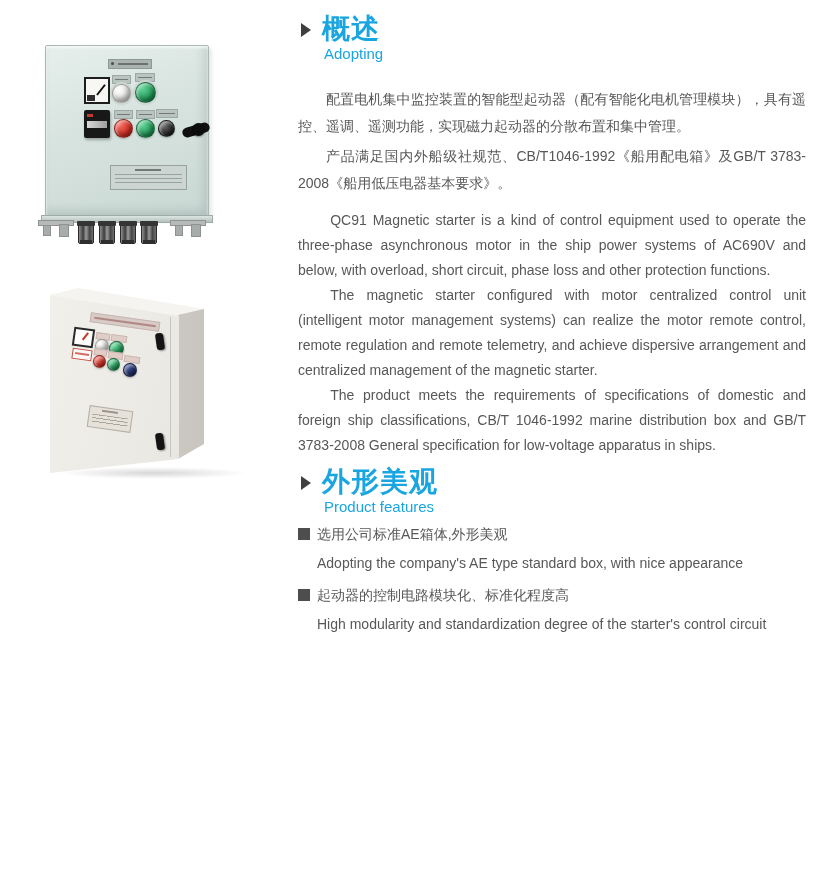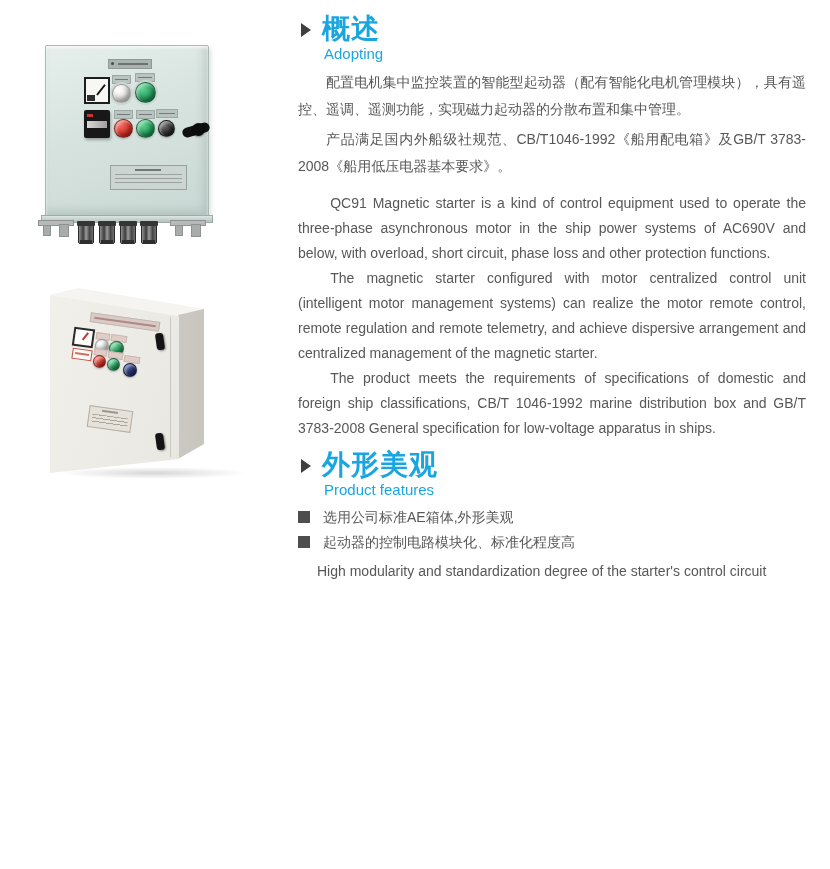--- a/index.html
+++ b/index.html
@@ -6,29 +6,29 @@
   .page{position:relative;width:830px;height:869px;background:#ffffff;overflow:hidden;
         font-family:"Liberation Sans", sans-serif;color:#595757;}
 
   
   .content{position:absolute;left:298px;top:14px;width:508px;}
   .sec-head{position:relative;padding-left:24px;margin:0;}
   .sec-head .tri{position:absolute;left:3px;top:9px;width:0;height:0;
       border-top:7px solid transparent;border-bottom:7px solid transparent;border-left:10px solid #3f3f3f;}
   .t-cn{margin:0;font-size:28px;line-height:30px;font-weight:600;color:#19a6e0;letter-spacing:1px;}
   .t-en{margin:1px 0 0 2px;font-size:15px;line-height:17px;font-weight:400;color:#19a6e0;}
-  .head-overview{margin-bottom:7px;}
+  .head-overview{margin-bottom:24px;}
   .head-features{margin-top:9px;margin-bottom:9px;}
 
   p.cn{margin:0 0 3px 0;font-size:14px;line-height:27px;text-indent:2em;text-align:justify;color:#595757;}
   .en-block{margin-top:11px;}
   p.en{margin:0;font-size:14px;line-height:25px;text-indent:2.3em;text-align:justify;color:#595757;}
 
   .feature{margin-bottom:4px;}
-  .f-cn{position:relative;padding-left:25px;font-size:14px;line-height:21px;color:#595757;}
+  .f-cn{position:relative;padding-left:19px;font-size:14px;line-height:21px;color:#595757;}
   .sq{position:absolute;left:0;top:4px;width:12px;height:12px;background:#4e4e4e;}
   .f-en{margin:5px 0 9px 19px;max-width:460px;font-size:14px;line-height:26px;color:#595757;}
 
   
   figure{margin:0;padding:0;}
   #cab1 div,#cab2 div{position:absolute;}
 
   #cab1{position:absolute;left:38px;top:38px;width:205px;height:215px;}
   .c1-box{left:7px;top:7px;width:162px;height:170px;border-radius:2px;
       background:linear-gradient(160deg,#e6efeb,#d7e3df 45%,#c9d8d4);
@@ -194,20 +194,21 @@
     <header class="sec-head head-features">
       <span class="tri"></span>
       <h1 class="t-cn">外形美观</h1>
       <h2 class="t-en">Product features</h2>
     </header>
 
     <div class="feature">
       <div class="f-cn">
         <span class="sq"></span><span>选用公司标准AE箱体,外形美观</span>
       </div>
+      <p class="f-en">Adopting the company's AE type standard box, with nice appearance</p>
     </div>
 
     <div class="feature">
       <div class="f-cn">
         <span class="sq"></span>
       </div>
     </div>
 
     <div class="feature">
       <div class="f-cn">

